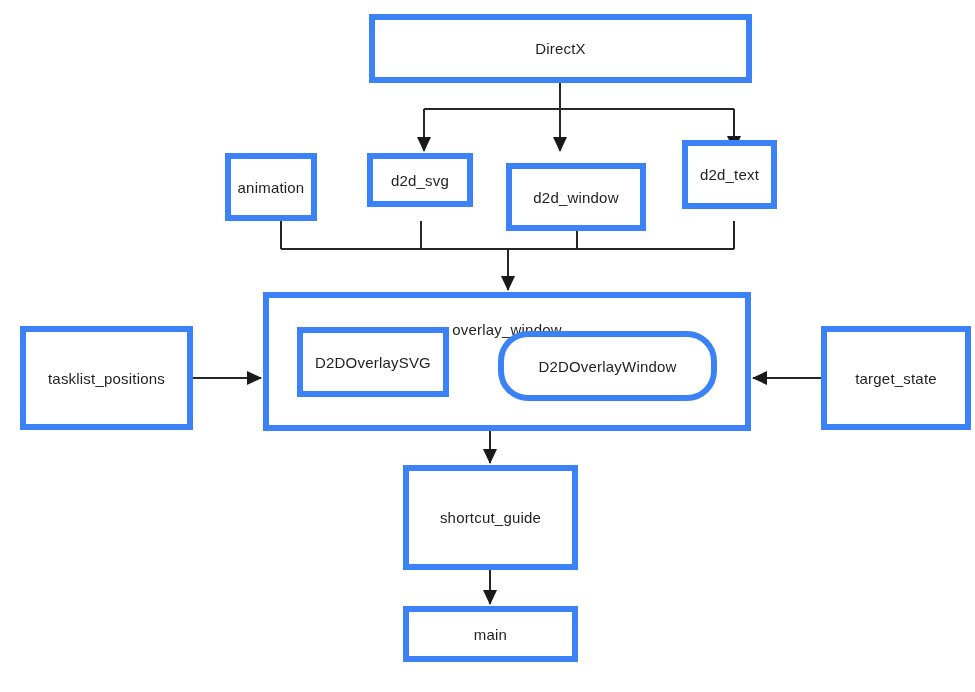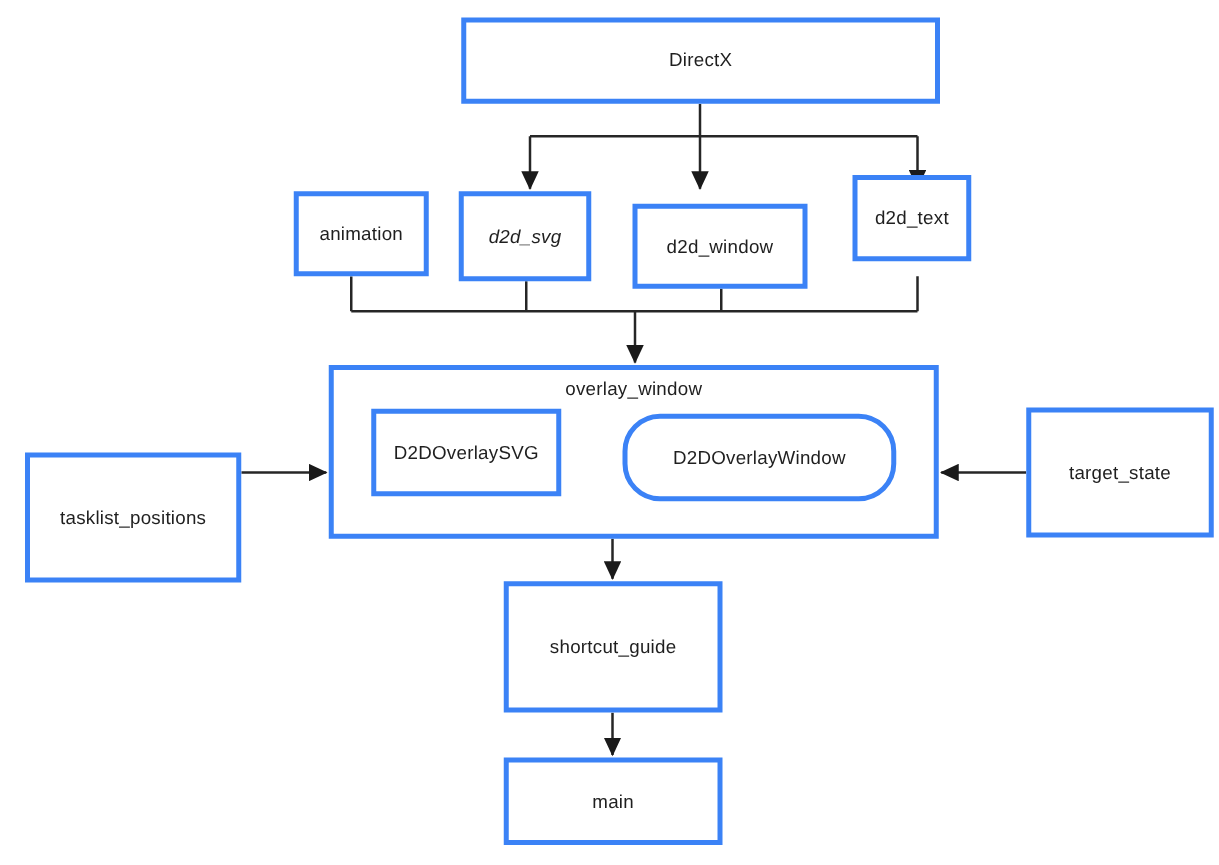--- a/index.html
+++ b/index.html
@@ -19,50 +19,50 @@
   #edges-svg {
     position: absolute;
     left: 0;
     top: 0;
     width: 975px;
     height: 692px;
   }
   .node {
     position: absolute;
     box-sizing: border-box;
-    border: 4px solid #3b82f6;
+    border: 6px solid #3b82f6;
     background: #ffffff;
     display: flex;
     align-items: center;
     justify-content: center;
     font-size: 15px;
     letter-spacing: 0.2px;
     white-space: nowrap;
   }
   .node.group {
     align-items: flex-start;
     background: transparent;
   }
   .group-label {
-    padding-top: 7px;
+    padding-top: 23px;
     font-size: 15px;
   }
   
   #node-directx            { left: 369px; top: 14px;  width: 383px; height: 69px; }
-  #node-animation          { left: 225px; top: 153px; width: 108px; height: 68px; margin-left: 10px; }
-  #node-d2d-svg            { left: 367px; top: 153px; width: 106px; height: 72px; font-style: italic; }
+  #node-animation          { left: 225px; top: 153px; width: 92px; height: 68px; }
+  #node-d2d-svg            { left: 367px; top: 153px; width: 106px; height: 54px; }
   #node-d2d-window         { left: 506px; top: 163px; width: 140px; height: 68px; }
   #node-d2d-text           { left: 682px; top: 140px; width: 95px; height: 69px; }
   #node-overlay-window     { left: 263px; top: 292px; width: 488px; height: 139px; }
   #node-d2d-overlay-svg    { left: 297px; top: 327px; width: 152px; height: 70px; }
   #node-d2d-overlay-window { left: 498px; top: 331px; width: 219px; height: 70px; border-radius: 30px; }
-  #node-tasklist-positions { left: 20px;  top: 326px; width: 173px; height: 104px; margin-top: 36px; }
+  #node-tasklist-positions { left: 20px;  top: 326px; width: 173px; height: 104px; }
   #node-target-state       { left: 821px; top: 326px; width: 150px; height: 104px; }
   #node-shortcut-guide     { left: 403px; top: 465px; width: 175px; height: 105px; }
-  #node-main               { left: 403px; top: 606px; width: 175px; height: 70px; }
+  #node-main               { left: 403px; top: 606px; width: 175px; height: 56px; }
 </style>
 </head>
 <body>
 
 <div id="canvas">
 
   <svg id="edges-svg" width="975" height="692" viewBox="0 0 975 692">
     <defs>
       <marker id="arrow" markerUnits="userSpaceOnUse" markerWidth="16" markerHeight="14" refX="14" refY="7" orient="auto">
         <path d="M0,0 L15,7 L0,14 Z" fill="#1a1a1a"></path>

